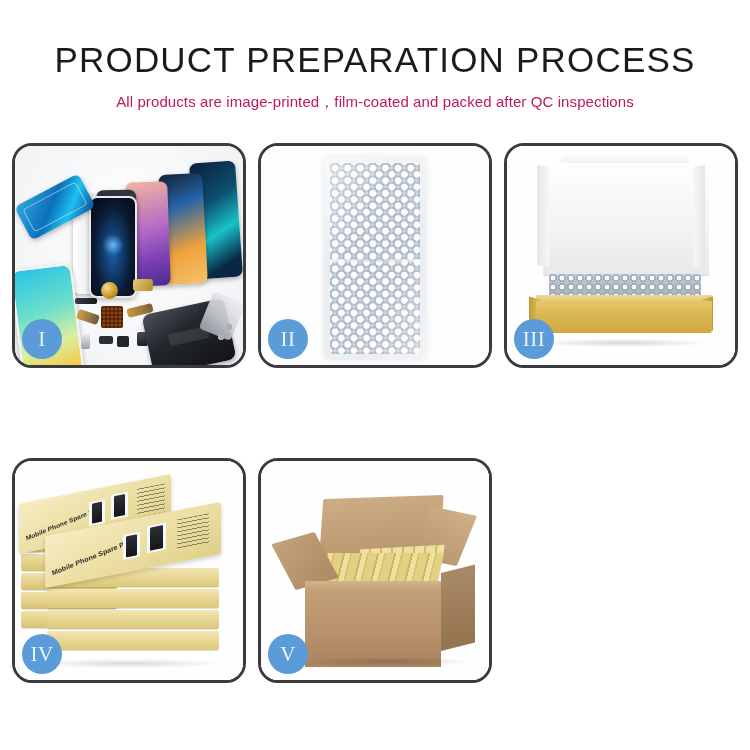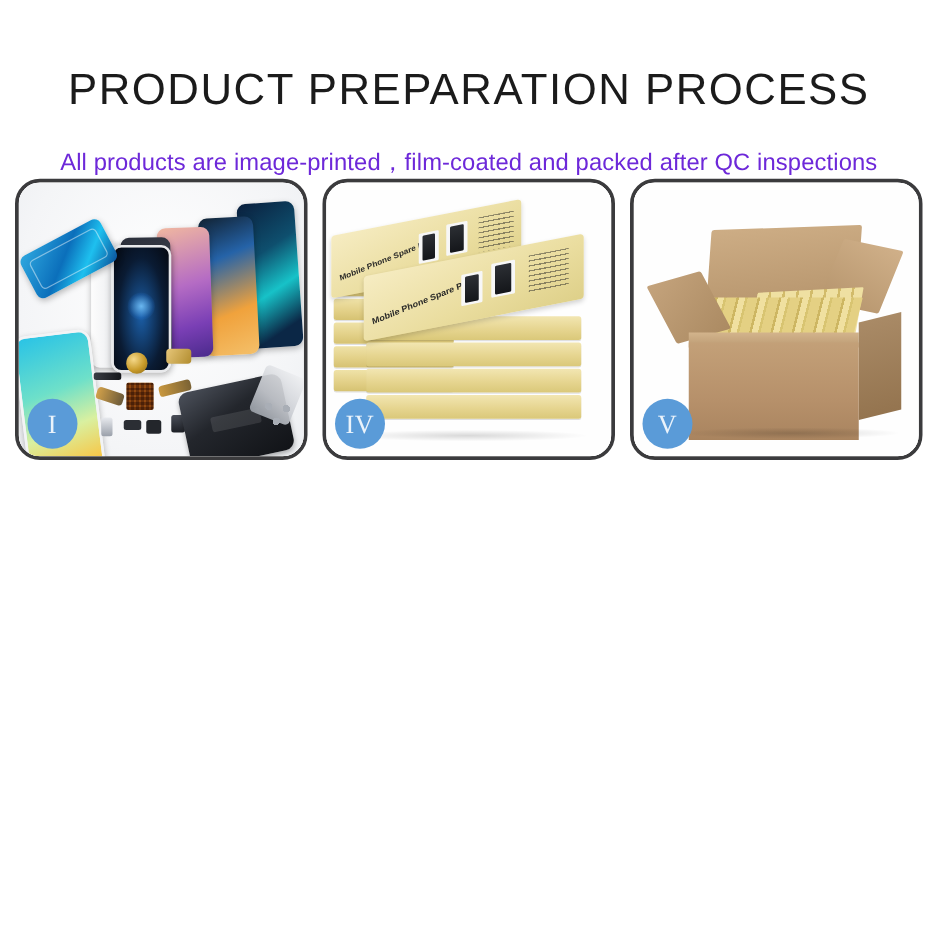--- a/index.html
+++ b/index.html
@@ -24,38 +24,38 @@
 
   
   .header {
     position: absolute;
     left: 0;
     top: 0;
     width: 750px;
     text-align: center;
   }
   .title {
-    margin: 16px;
+    margin: 4px;
     padding-top: 36px;
     font-family: "Liberation Sans", sans-serif;
     font-size: 35px;
     font-weight: 400;
     letter-spacing: 1.2px;
     color: #1b1b1b;
     line-height: 1.15;
     white-space: nowrap;
   }
   .subtitle {
     margin: 0;
     padding-top: 9px;
     font-family: "Liberation Sans", sans-serif;
-    font-size: 19px;
+    font-size: 15px;
     font-weight: 400;
     letter-spacing: 0.1px;
-    color: #6d28d9;
+    color: #be185d;
     white-space: nowrap;
   }
 
   
   .grid {
     position: absolute;
     left: 12px;
     top: 143px;
     width: 726px;
     display: grid;
@@ -523,21 +523,48 @@
         <div class="part pt-btn"></div>
         <div class="part pt-spk"></div>
         <div class="part pt-cam"></div>
         <div class="part pt-black-board"></div>
         <div class="part pt-tool"></div>
         <div class="part pt-screws"></div>
       </div>
       <div class="badge">I</div>
     </div>
 
-
+    <div class="panel">
+      <div class="panel-photo">
+        <div class="p2-bg"></div>
+        <div class="bubble-pouch">
+          <div class="bubble-inner"></div>
+          <div class="bubble-seam"></div>
+          <div class="bubble-sheen"></div>
+        </div>
+      </div>
+      <div class="badge">II</div>
+    </div>
+
+    <div class="panel">
+      <div class="panel-photo">
+        <div class="p3-bg"></div>
+        <div class="m-lid-top"></div>
+        <div class="m-lid"></div>
+        <div class="m-lid-flapL"></div>
+        <div class="m-lid-flapR"></div>
+        <div class="m-inner-bubbles"></div>
+        <div class="m-base-rim"></div>
+        <div class="m-base-sideL"></div>
+        <div class="m-base-sideR"></div>
+        <div class="m-base-front"></div>
+        <div class="m-shadow"></div>
+      </div>
+      <div class="badge">III</div>
+    </div>
 
     <div class="panel">
       <div class="panel-photo">
         <div class="p4-bg"></div>
 
         <div class="bx bx-rear" style="left:6px;  top:150px; width:96px; height:17px;"></div>
         <div class="bx bx-rear" style="left:6px;  top:131px; width:96px; height:17px;"></div>
         <div class="bx bx-rear" style="left:6px;  top:112px; width:96px; height:17px;"></div>
         <div class="bx bx-rear" style="left:6px;  top:93px;  width:96px; height:17px;"></div>
         <div class="bx bx-rear" style="left:6px;  top:74px;  width:96px; height:17px;"></div>

